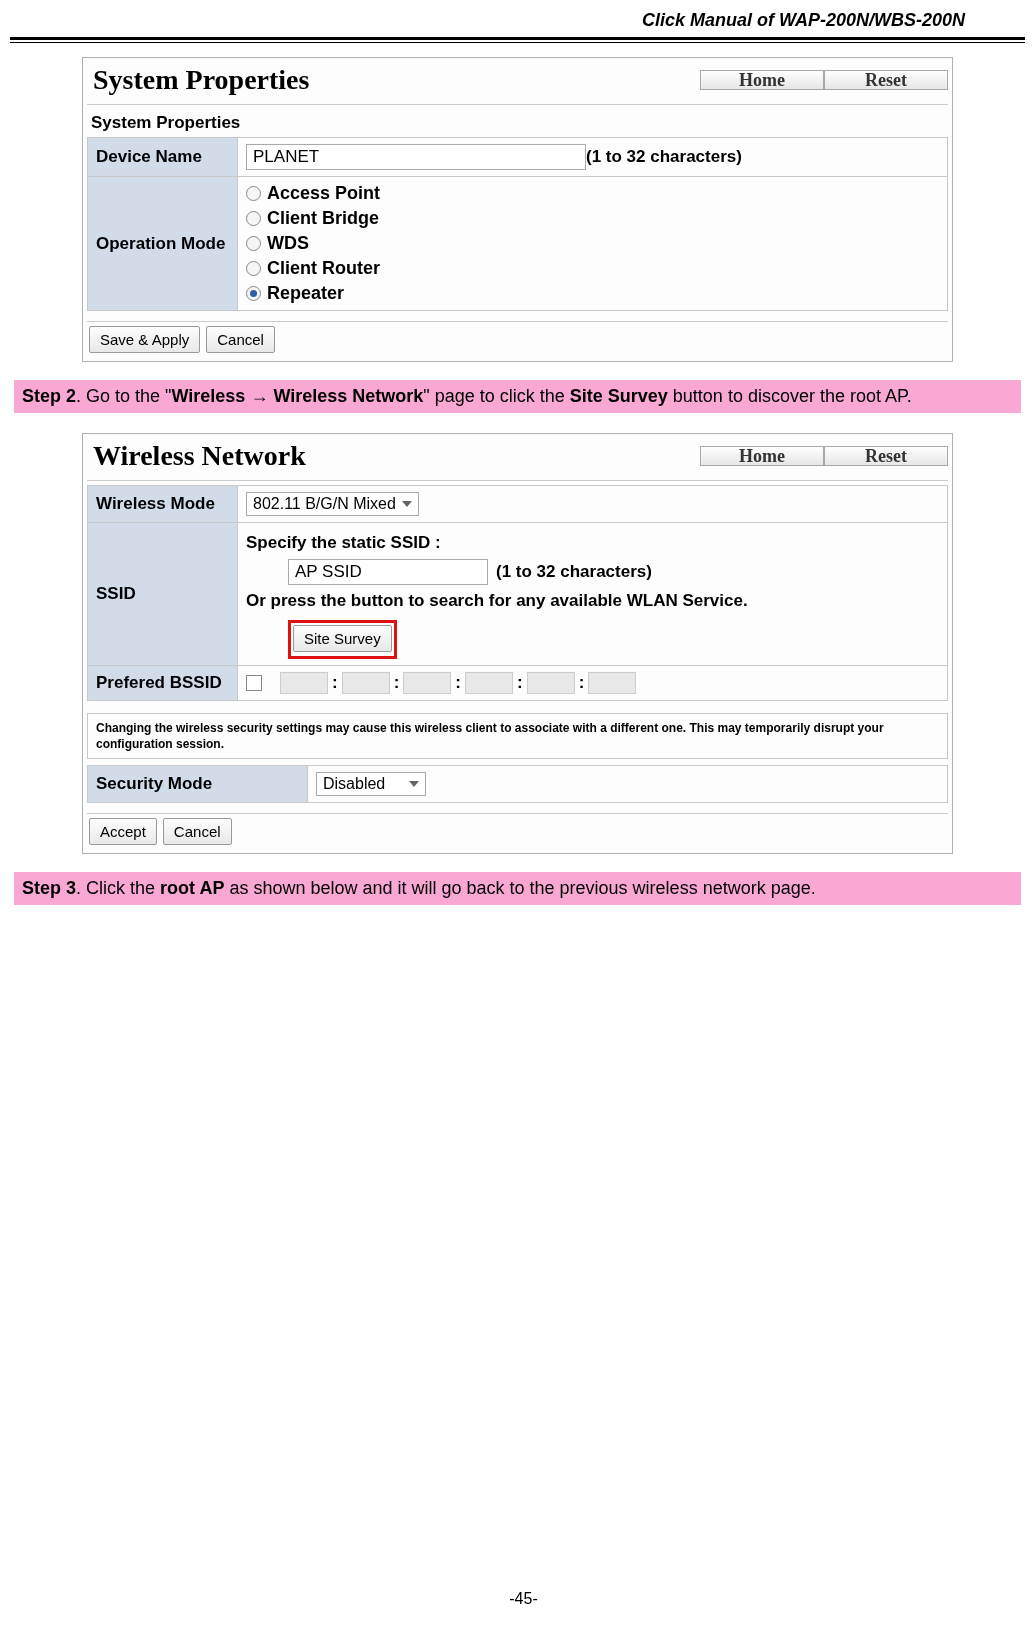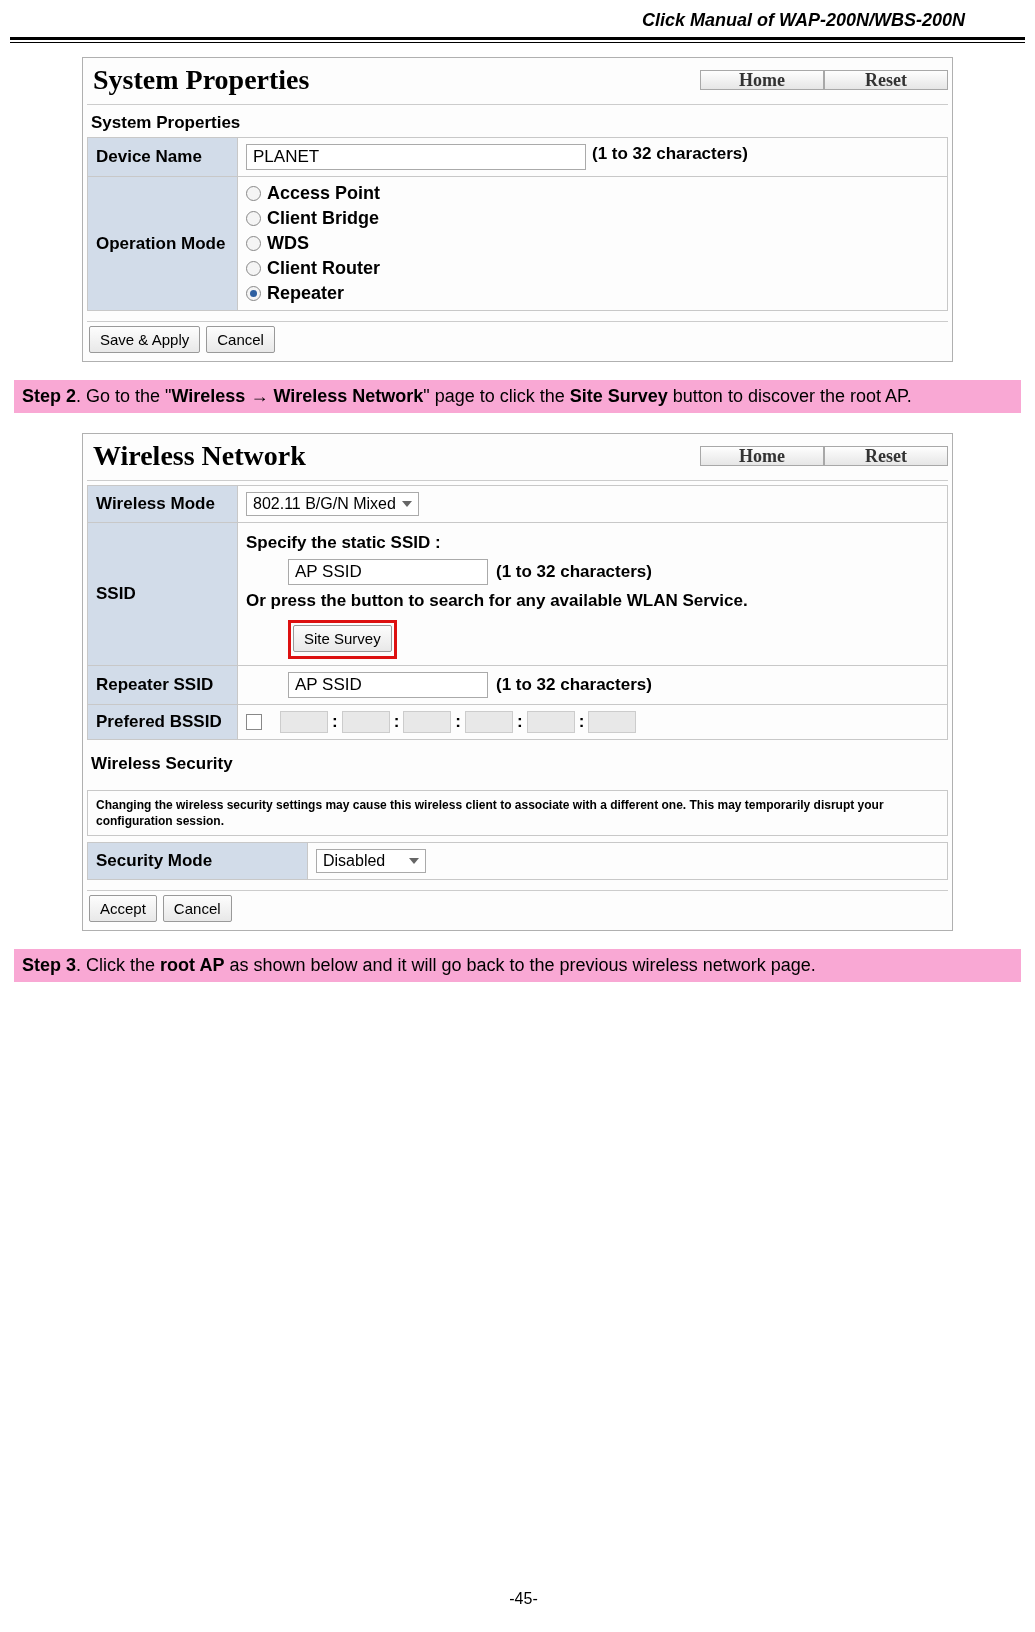--- a/index.html
+++ b/index.html
@@ -55,21 +55,21 @@
   .divider { border: 0; border-top: 1px solid #ccc; margin: 2px 4px 4px 4px; }
 
   .section-label {
     font-weight: bold;
     font-size: 17px;
     padding: 4px 8px;
   }
   .cfg-table { width: calc(100% - 8px); margin: 0 4px 10px 4px; border: 1px solid #c8c8c8; border-collapse: collapse; }
   .cfg-table td { border: 1px solid #c8c8c8; padding: 6px 8px; font-size: 17px; vertical-align: middle; }
   .cfg-table .lbl { background: #d2dce9; font-weight: bold; width: 150px; }
-  .name-row-cell { display: flex; gap: 6px; }
+  .name-row-cell { display: flex; align-items: center; }
   .text-input {
     font-size: 17px;
     padding: 2px 6px;
     border: 1px solid #aaa;
     background: #fff;
   }
   .char-hint { font-weight: bold; font-size: 17px; }
   .radio-list { display: flex; flex-direction: column; gap: 4px; }
   .radio-row { display: flex; align-items: center; gap: 6px; font-weight: bold; font-size: 18px; }
   .radio {
@@ -235,29 +235,20 @@
           <div class="bold">Or press the button to search for any available WLAN Service.</div>
           <div style="padding-left:42px;">
             <span class="site-survey-wrap">
               <button class="btn">Site Survey</button>
             </span>
           </div>
         </div>
       </td>
     </tr>
     <tr>
-      <td class="lbl">Repeater SSID</td>
-      <td>
-        <div class="row" style="display:flex; align-items:center; gap:8px; padding-left:42px;">
-          <input class="text-input" style="width: 200px;" value="AP SSID">
-          <span class="char-hint">(1 to 32 characters)</span>
-        </div>
-      </td>
-    </tr>
-    <tr>
       <td class="lbl">Prefered BSSID</td>
       <td>
         <div class="mac-row">
           <span class="checkbox"></span>
           <span style="width:10px"></span>
           <input class="mac-input" style="">
                   <span class="sep">:</span>
           <input class="mac-input" style="">
                   <span class="sep">:</span>
           <input class="mac-input" style="">
@@ -266,21 +257,20 @@
                   <span class="sep">:</span>
           <input class="mac-input" style="">
                   <span class="sep">:</span>
           <input class="mac-input" style="">
         </div>
       </td>
     </tr>
   </tbody>
         </table>
 
-  <div class="section-label">Wireless Security</div>
   <div class="warn-box">Changing the wireless security settings may cause this wireless client to associate with a different one. This may temporarily disrupt your configuration session.</div>
 
   <table class="cfg-table">
     <tbody>
             <tr>
       <td class="lbl" style="width:220px">Security Mode</td>
       <td>
         <span class="select" style="min-width:110px">Disabled</span>
       </td>
     </tr>

